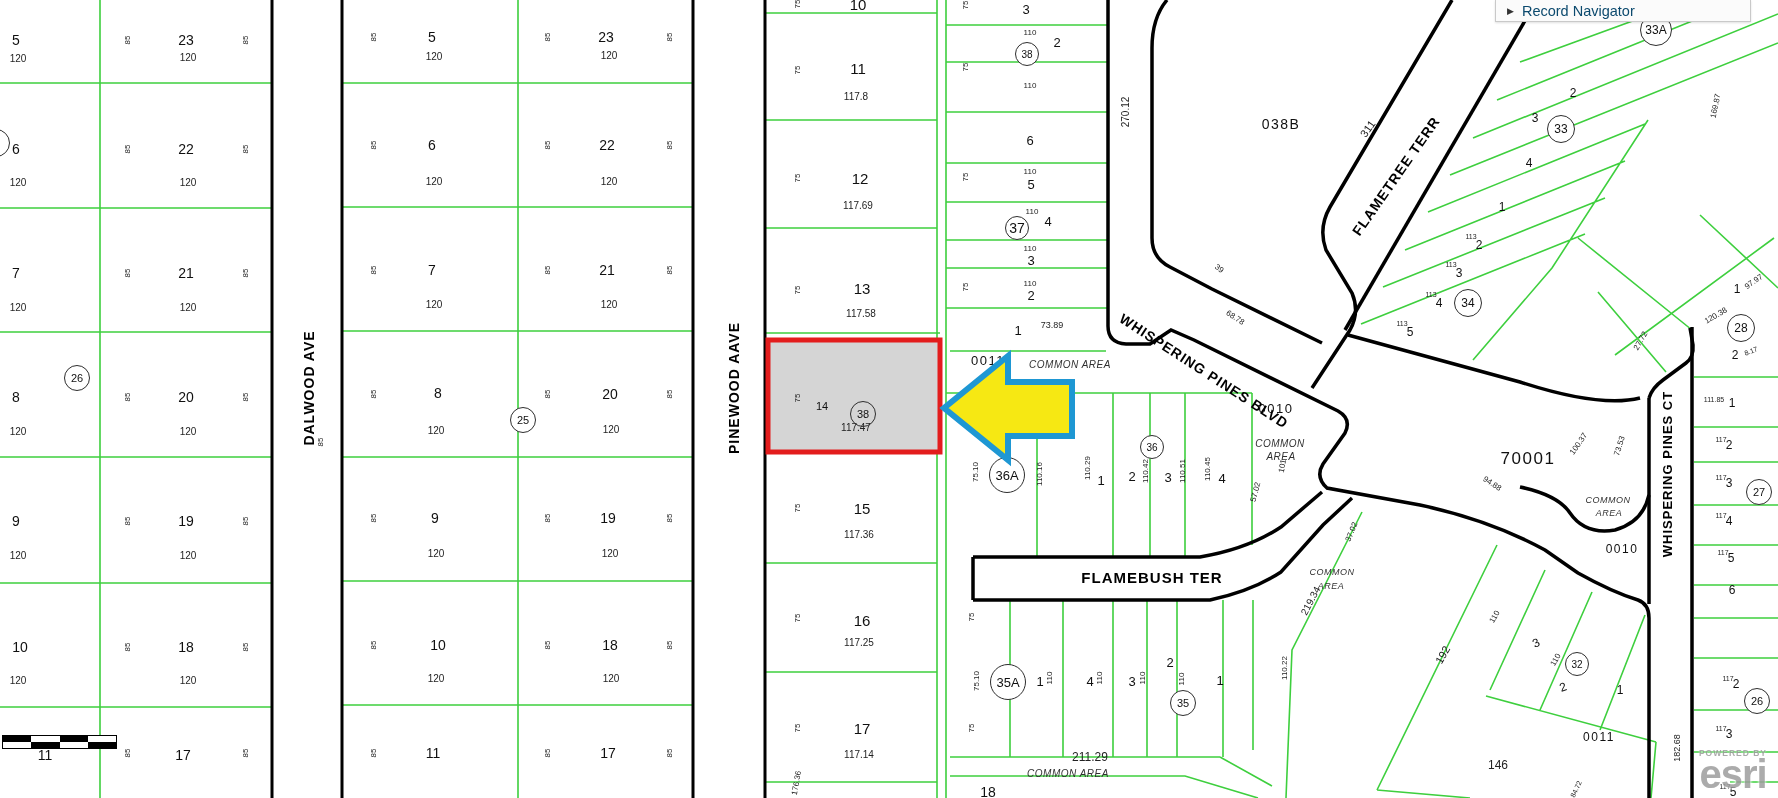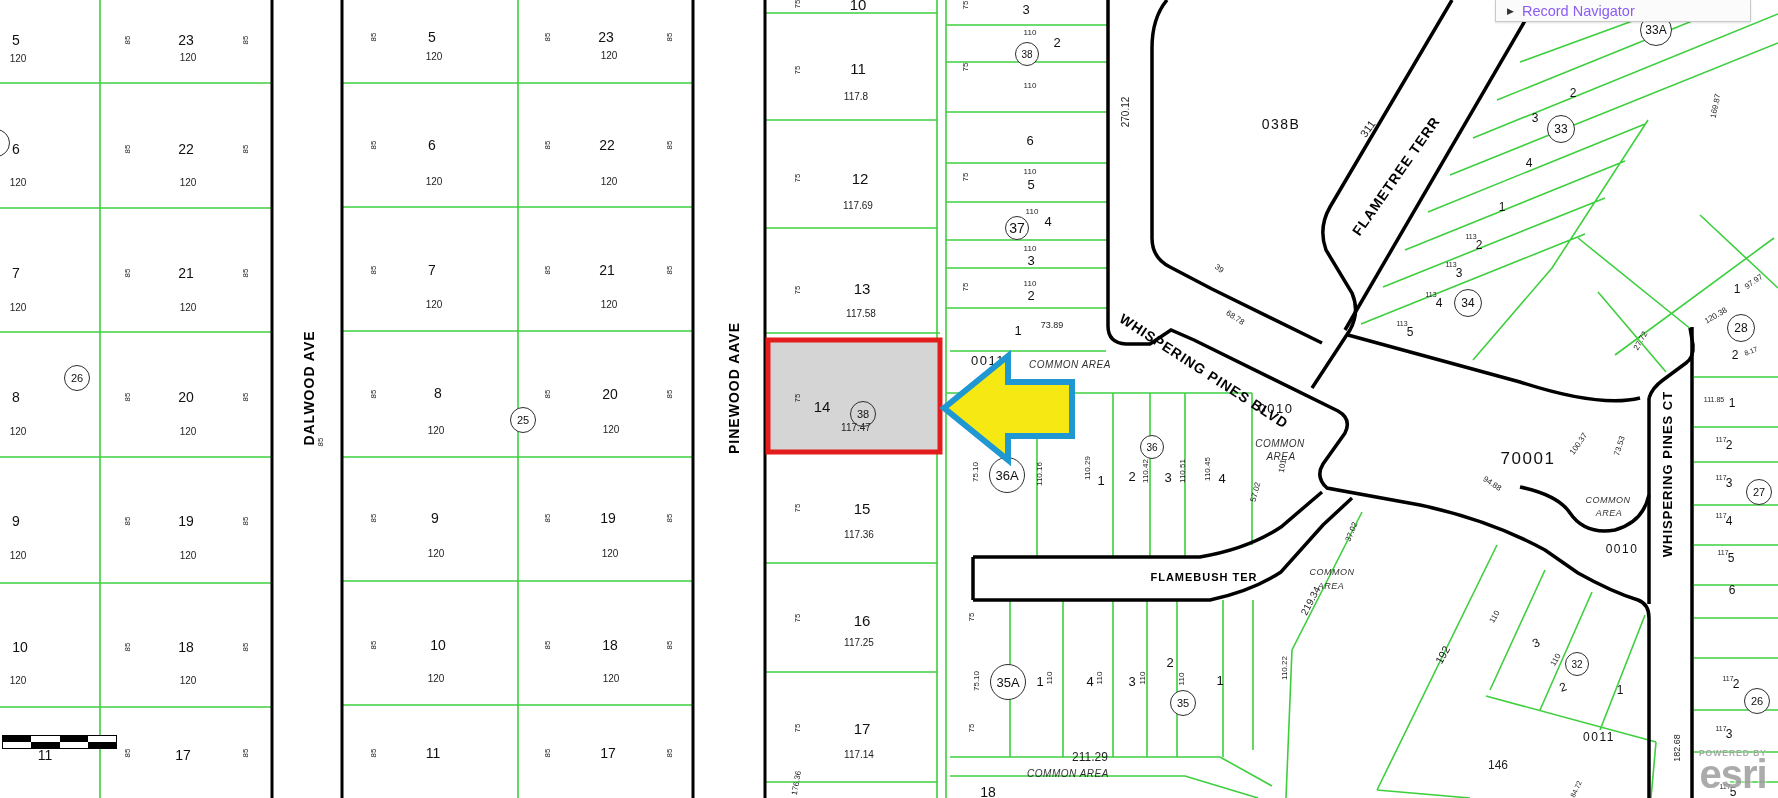--- a/index.html
+++ b/index.html
@@ -18,21 +18,21 @@
   .c-a{font-style:italic;color:#303030;letter-spacing:.5px;}
   .c-t{color:#101010;letter-spacing:1.5px;}
   .circ{position:absolute;border:1.6px solid #2e2e2e;border-radius:50%;background:#fff;
         display:flex;align-items:center;justify-content:center;color:#101010;
         transform:translate(-50%,-50%);}
   .circ.nobg{background:transparent;}
   #record-nav{position:absolute;left:1495px;top:0;width:256px;height:22px;background:#fbfbfb;
         border:1px solid #c9c9c9;border-top:none;box-shadow:0 1px 2px rgba(0,0,0,.12);
         display:flex;align-items:center;box-sizing:border-box;padding-left:11px;}
   #record-nav .tri{font-size:9px;color:#333;margin-right:8px;}
-  #record-nav .rn-label{font-size:14.5px;color:#8b5cf6;}
+  #record-nav .rn-label{font-size:14.5px;color:#0c4a6e;}
   #watermark{position:absolute;left:4px;top:752px;font-size:25px;color:#181818;
         letter-spacing:.5px;text-shadow:0 0 2px #fff,0 0 2px #fff,0 0 3px #fff;}
   #scalebar{position:absolute;left:2px;top:735px;width:113px;height:12px;border:1px solid #000;
         display:flex;flex-wrap:wrap;background:#fff;}
   #scalebar i{display:block;width:25%;height:50%;}
   #scalebar i.b{background:#000;}
   #esri-wm{position:absolute;left:1688px;top:748px;width:90px;text-align:center;opacity:.85;}
   #esri-wm .pb{font-size:8.5px;font-weight:bold;letter-spacing:1px;color:rgba(150,150,150,.95);
         text-shadow:0 0 2px #fff;}
   #esri-wm .brand{font-size:40px;font-weight:bold;line-height:.82;color:rgba(140,140,140,.85);
@@ -173,21 +173,21 @@
       <span class="lbl c-d" style="left: 859px; top: 755px; font-size: 10px; transform: translate(-50%, -50%) rotate(0deg);">117.14</span>
       <span class="lbl c-d" style="left: 798px; top: 4px; font-size: 8px; transform: translate(-50%, -50%) rotate(-90deg);">75</span>
       <span class="lbl c-d" style="left: 798px; top: 70px; font-size: 8px; transform: translate(-50%, -50%) rotate(-90deg);">75</span>
       <span class="lbl c-d" style="left: 798px; top: 178px; font-size: 8px; transform: translate(-50%, -50%) rotate(-90deg);">75</span>
       <span class="lbl c-d" style="left: 798px; top: 290px; font-size: 8px; transform: translate(-50%, -50%) rotate(-90deg);">75</span>
       <span class="lbl c-d" style="left: 798px; top: 398px; font-size: 8px; transform: translate(-50%, -50%) rotate(-90deg);">75</span>
       <span class="lbl c-d" style="left: 798px; top: 508px; font-size: 8px; transform: translate(-50%, -50%) rotate(-90deg);">75</span>
       <span class="lbl c-d" style="left: 798px; top: 618px; font-size: 8px; transform: translate(-50%, -50%) rotate(-90deg);">75</span>
       <span class="lbl c-d" style="left: 798px; top: 728px; font-size: 8px; transform: translate(-50%, -50%) rotate(-90deg);">75</span>
       <span class="lbl c-d" style="left: 797px; top: 783px; font-size: 8px; transform: translate(-50%, -50%) rotate(-80deg);">176.36</span>
-      <span class="lbl c-l" style="left: 822px; top: 406px; font-size: 15px; transform: translate(-50%, -50%) rotate(0deg);">14</span>
+      <span class="lbl c-l" style="left: 822px; top: 406px; font-size: 11px; transform: translate(-50%, -50%) rotate(0deg);">14</span>
       <span class="lbl c-d" style="left: 856px; top: 428px; font-size: 10px; transform: translate(-50%, -50%) rotate(0deg);">117.47</span>
       <span class="lbl c-l" style="left: 1026px; top: 9px; font-size: 13px; transform: translate(-50%, -50%) rotate(0deg);">3</span>
       <span class="lbl c-d" style="left: 1030px; top: 33px; font-size: 8px; transform: translate(-50%, -50%) rotate(0deg);">110</span>
       <span class="lbl c-l" style="left: 1057px; top: 42px; font-size: 13px; transform: translate(-50%, -50%) rotate(0deg);">2</span>
       <span class="lbl c-d" style="left: 1030px; top: 86px; font-size: 8px; transform: translate(-50%, -50%) rotate(0deg);">110</span>
       <span class="lbl c-l" style="left: 1030px; top: 140px; font-size: 13px; transform: translate(-50%, -50%) rotate(0deg);">6</span>
       <span class="lbl c-d" style="left: 1030px; top: 172px; font-size: 8px; transform: translate(-50%, -50%) rotate(0deg);">110</span>
       <span class="lbl c-l" style="left: 1031px; top: 184px; font-size: 13px; transform: translate(-50%, -50%) rotate(0deg);">5</span>
       <span class="lbl c-d" style="left: 1032px; top: 212px; font-size: 8px; transform: translate(-50%, -50%) rotate(0deg);">110</span>
       <span class="lbl c-l" style="left: 1048px; top: 221px; font-size: 13px; transform: translate(-50%, -50%) rotate(0deg);">4</span>
@@ -278,21 +278,21 @@
       <span class="lbl c-l" style="left: 1563px; top: 687px; font-size: 12px; transform: translate(-50%, -50%) rotate(-20deg);">2</span>
       <span class="lbl c-l" style="left: 1620px; top: 690px; font-size: 12px; transform: translate(-50%, -50%) rotate(0deg);">1</span>
       <span class="lbl c-d" style="left: 1498px; top: 765px; font-size: 12px; transform: translate(-50%, -50%) rotate(0deg);">146</span>
       <span class="lbl c-t" style="left: 1599px; top: 737px; font-size: 12px; transform: translate(-50%, -50%) rotate(0deg);">0011</span>
       <span class="lbl c-d" style="left: 1576px; top: 789px; font-size: 7px; transform: translate(-50%, -50%) rotate(-65deg);">84.72</span>
       <span class="lbl c-d" style="left: 1352px; top: 532px; font-size: 8px; transform: translate(-50%, -50%) rotate(-68deg);">37.02</span>
       <span class="lbl c-d" style="left: 1311px; top: 601px; font-size: 10px; transform: translate(-50%, -50%) rotate(-62deg);">219.34</span>
       <span class="lbl c-d" style="left: 1285px; top: 668px; font-size: 8px; transform: translate(-50%, -50%) rotate(-90deg);">110.22</span>
       <span class="lbl c-a" style="left: 1332px; top: 572px; font-size: 9px; transform: translate(-50%, -50%) rotate(0deg);">COMMON</span>
       <span class="lbl c-a" style="left: 1331px; top: 586px; font-size: 9px; transform: translate(-50%, -50%) rotate(0deg);">AREA</span>
-      <span class="lbl c-s" style="left: 1204px; top: 577px; font-size: 11px; transform: translate(-50%, -50%) rotate(0deg);">FLAMEBUSH TER</span>
+      <span class="lbl c-s" style="left: 1152px; top: 577px; font-size: 15px; transform: translate(-50%, -50%) rotate(0deg);">FLAMEBUSH TER</span>
       <span class="lbl c-d" style="left: 972px; top: 617px; font-size: 8px; transform: translate(-50%, -50%) rotate(-90deg);">75</span>
       <span class="lbl c-d" style="left: 977px; top: 681px; font-size: 8px; transform: translate(-50%, -50%) rotate(-90deg);">75.10</span>
       <span class="lbl c-l" style="left: 1040px; top: 681px; font-size: 13px; transform: translate(-50%, -50%) rotate(0deg);">1</span>
       <span class="lbl c-d" style="left: 1050px; top: 678px; font-size: 8px; transform: translate(-50%, -50%) rotate(-90deg);">110</span>
       <span class="lbl c-l" style="left: 1090px; top: 681px; font-size: 13px; transform: translate(-50%, -50%) rotate(0deg);">4</span>
       <span class="lbl c-d" style="left: 1100px; top: 678px; font-size: 8px; transform: translate(-50%, -50%) rotate(-90deg);">110</span>
       <span class="lbl c-l" style="left: 1132px; top: 681px; font-size: 13px; transform: translate(-50%, -50%) rotate(0deg);">3</span>
       <span class="lbl c-d" style="left: 1143px; top: 678px; font-size: 8px; transform: translate(-50%, -50%) rotate(-90deg);">110</span>
       <span class="lbl c-l" style="left: 1170px; top: 662px; font-size: 13px; transform: translate(-50%, -50%) rotate(0deg);">2</span>
       <span class="lbl c-d" style="left: 1182px; top: 679px; font-size: 8px; transform: translate(-50%, -50%) rotate(-90deg);">110</span>

